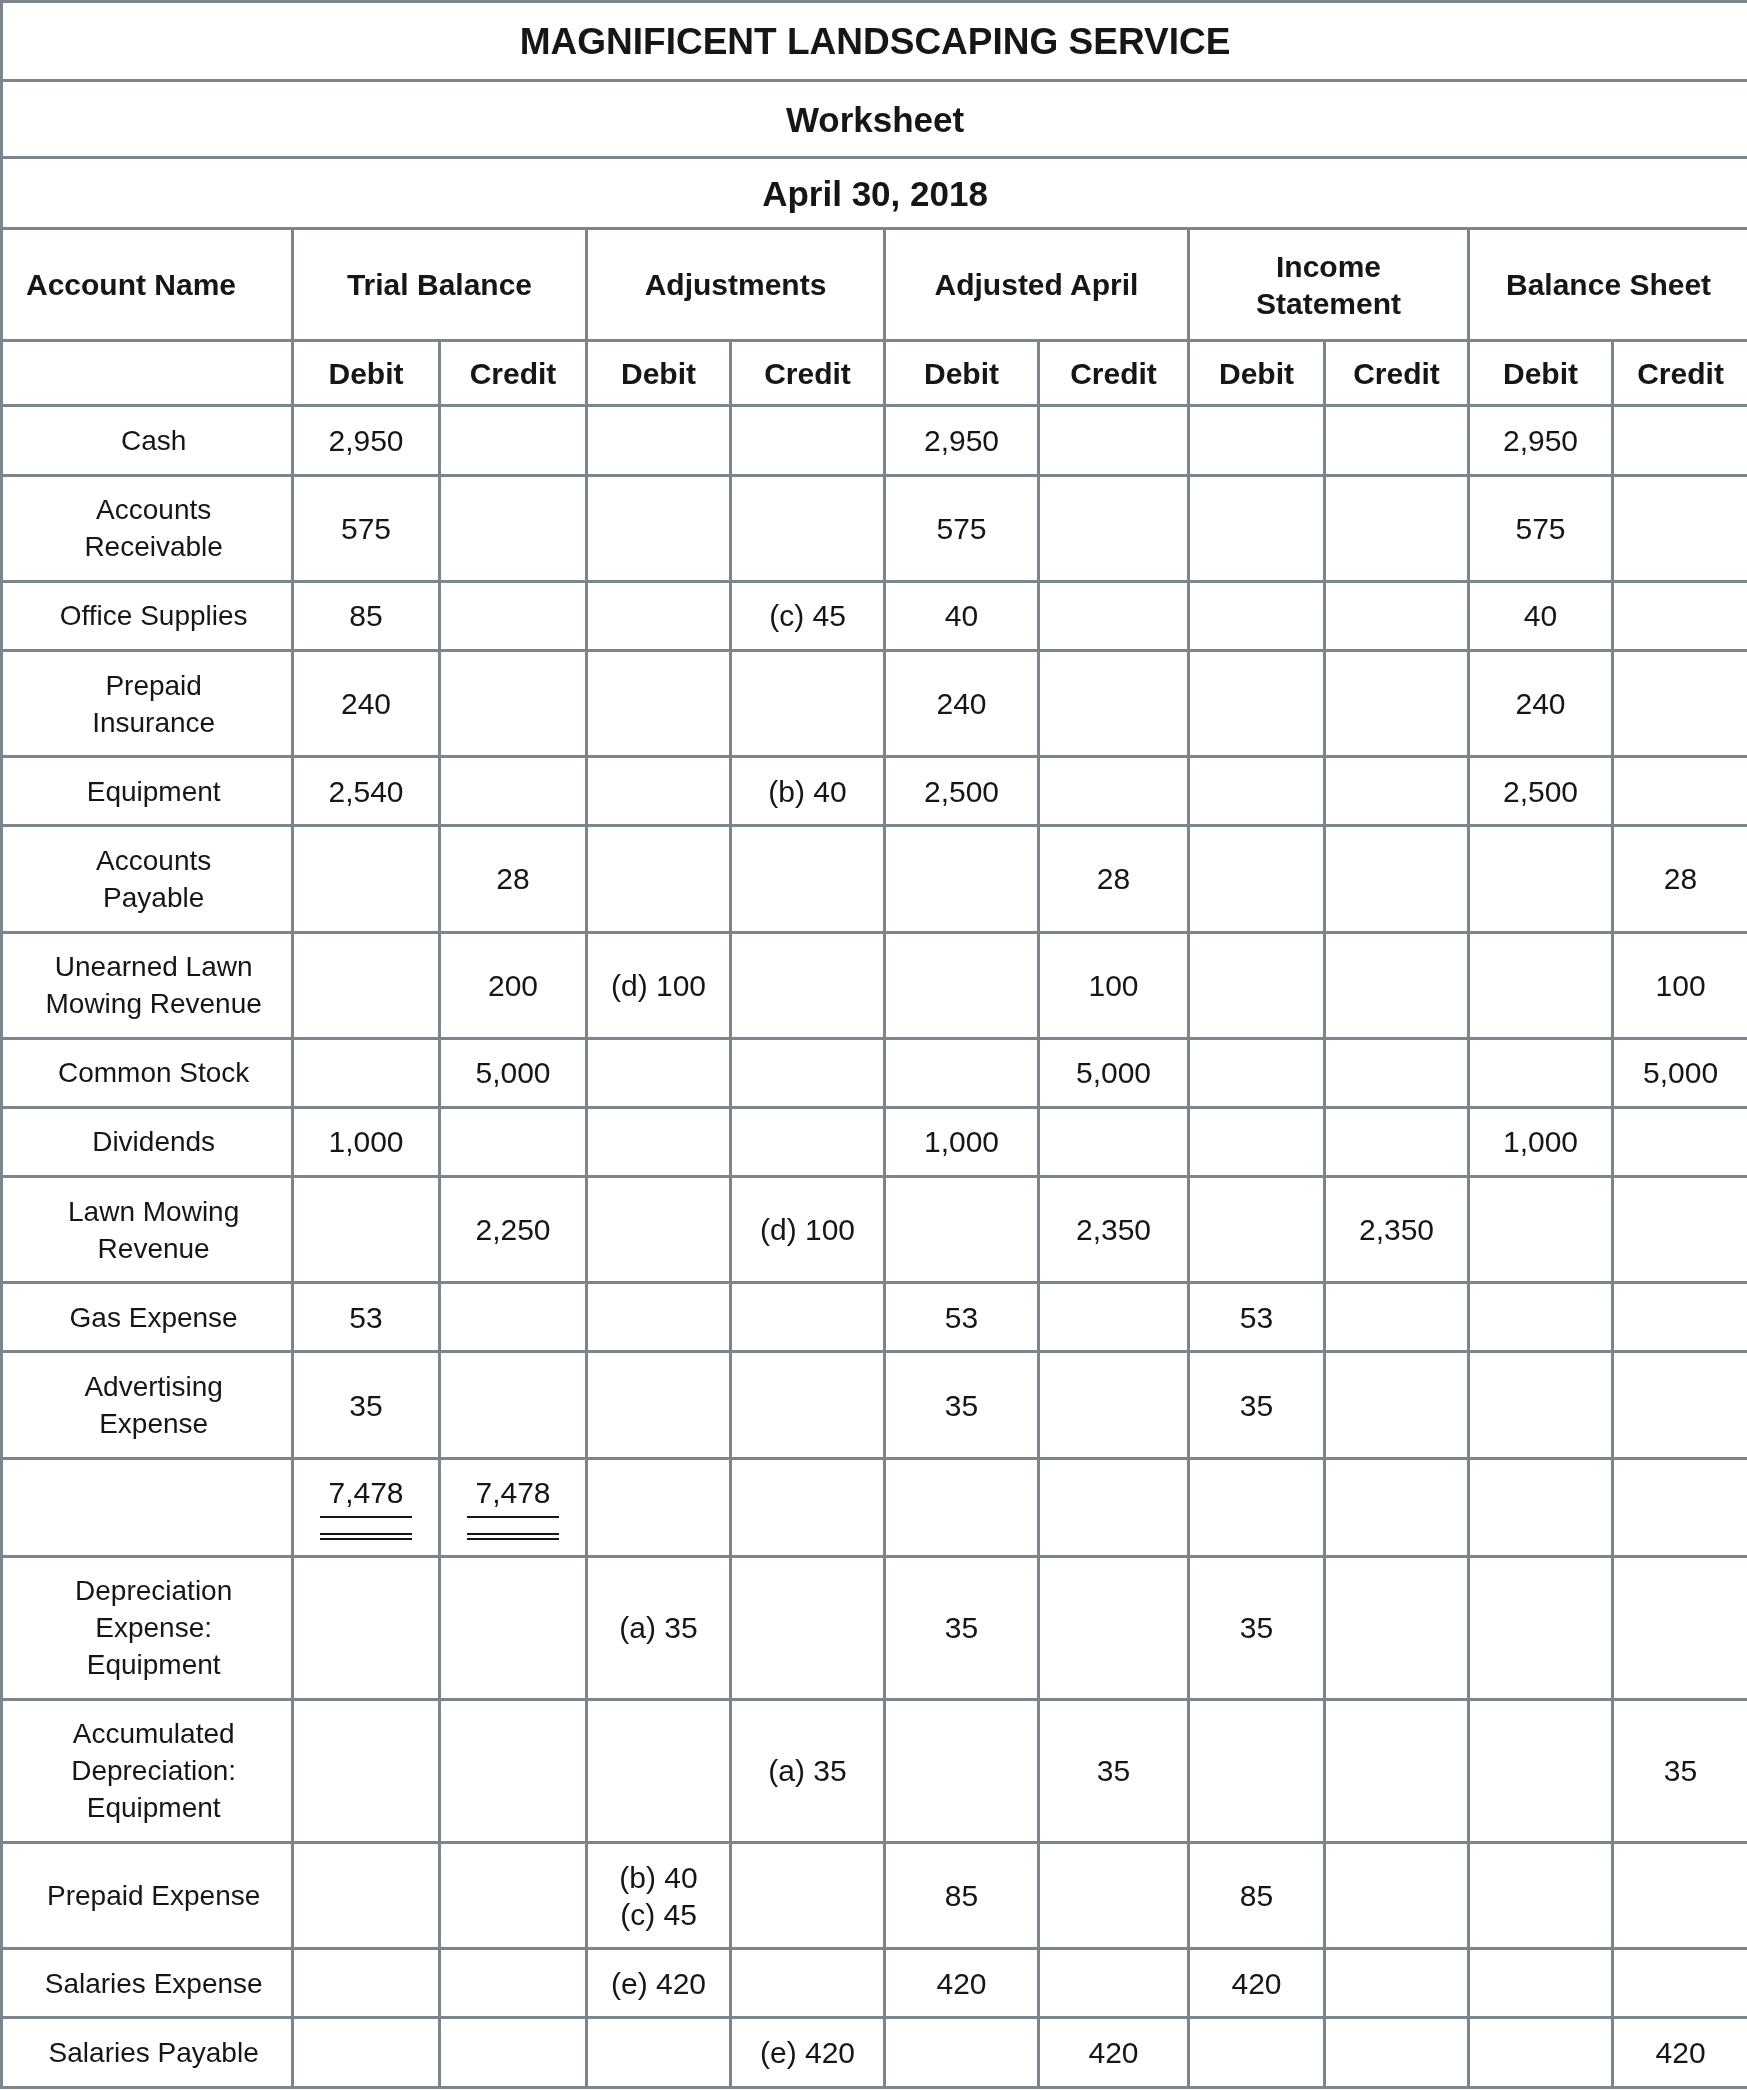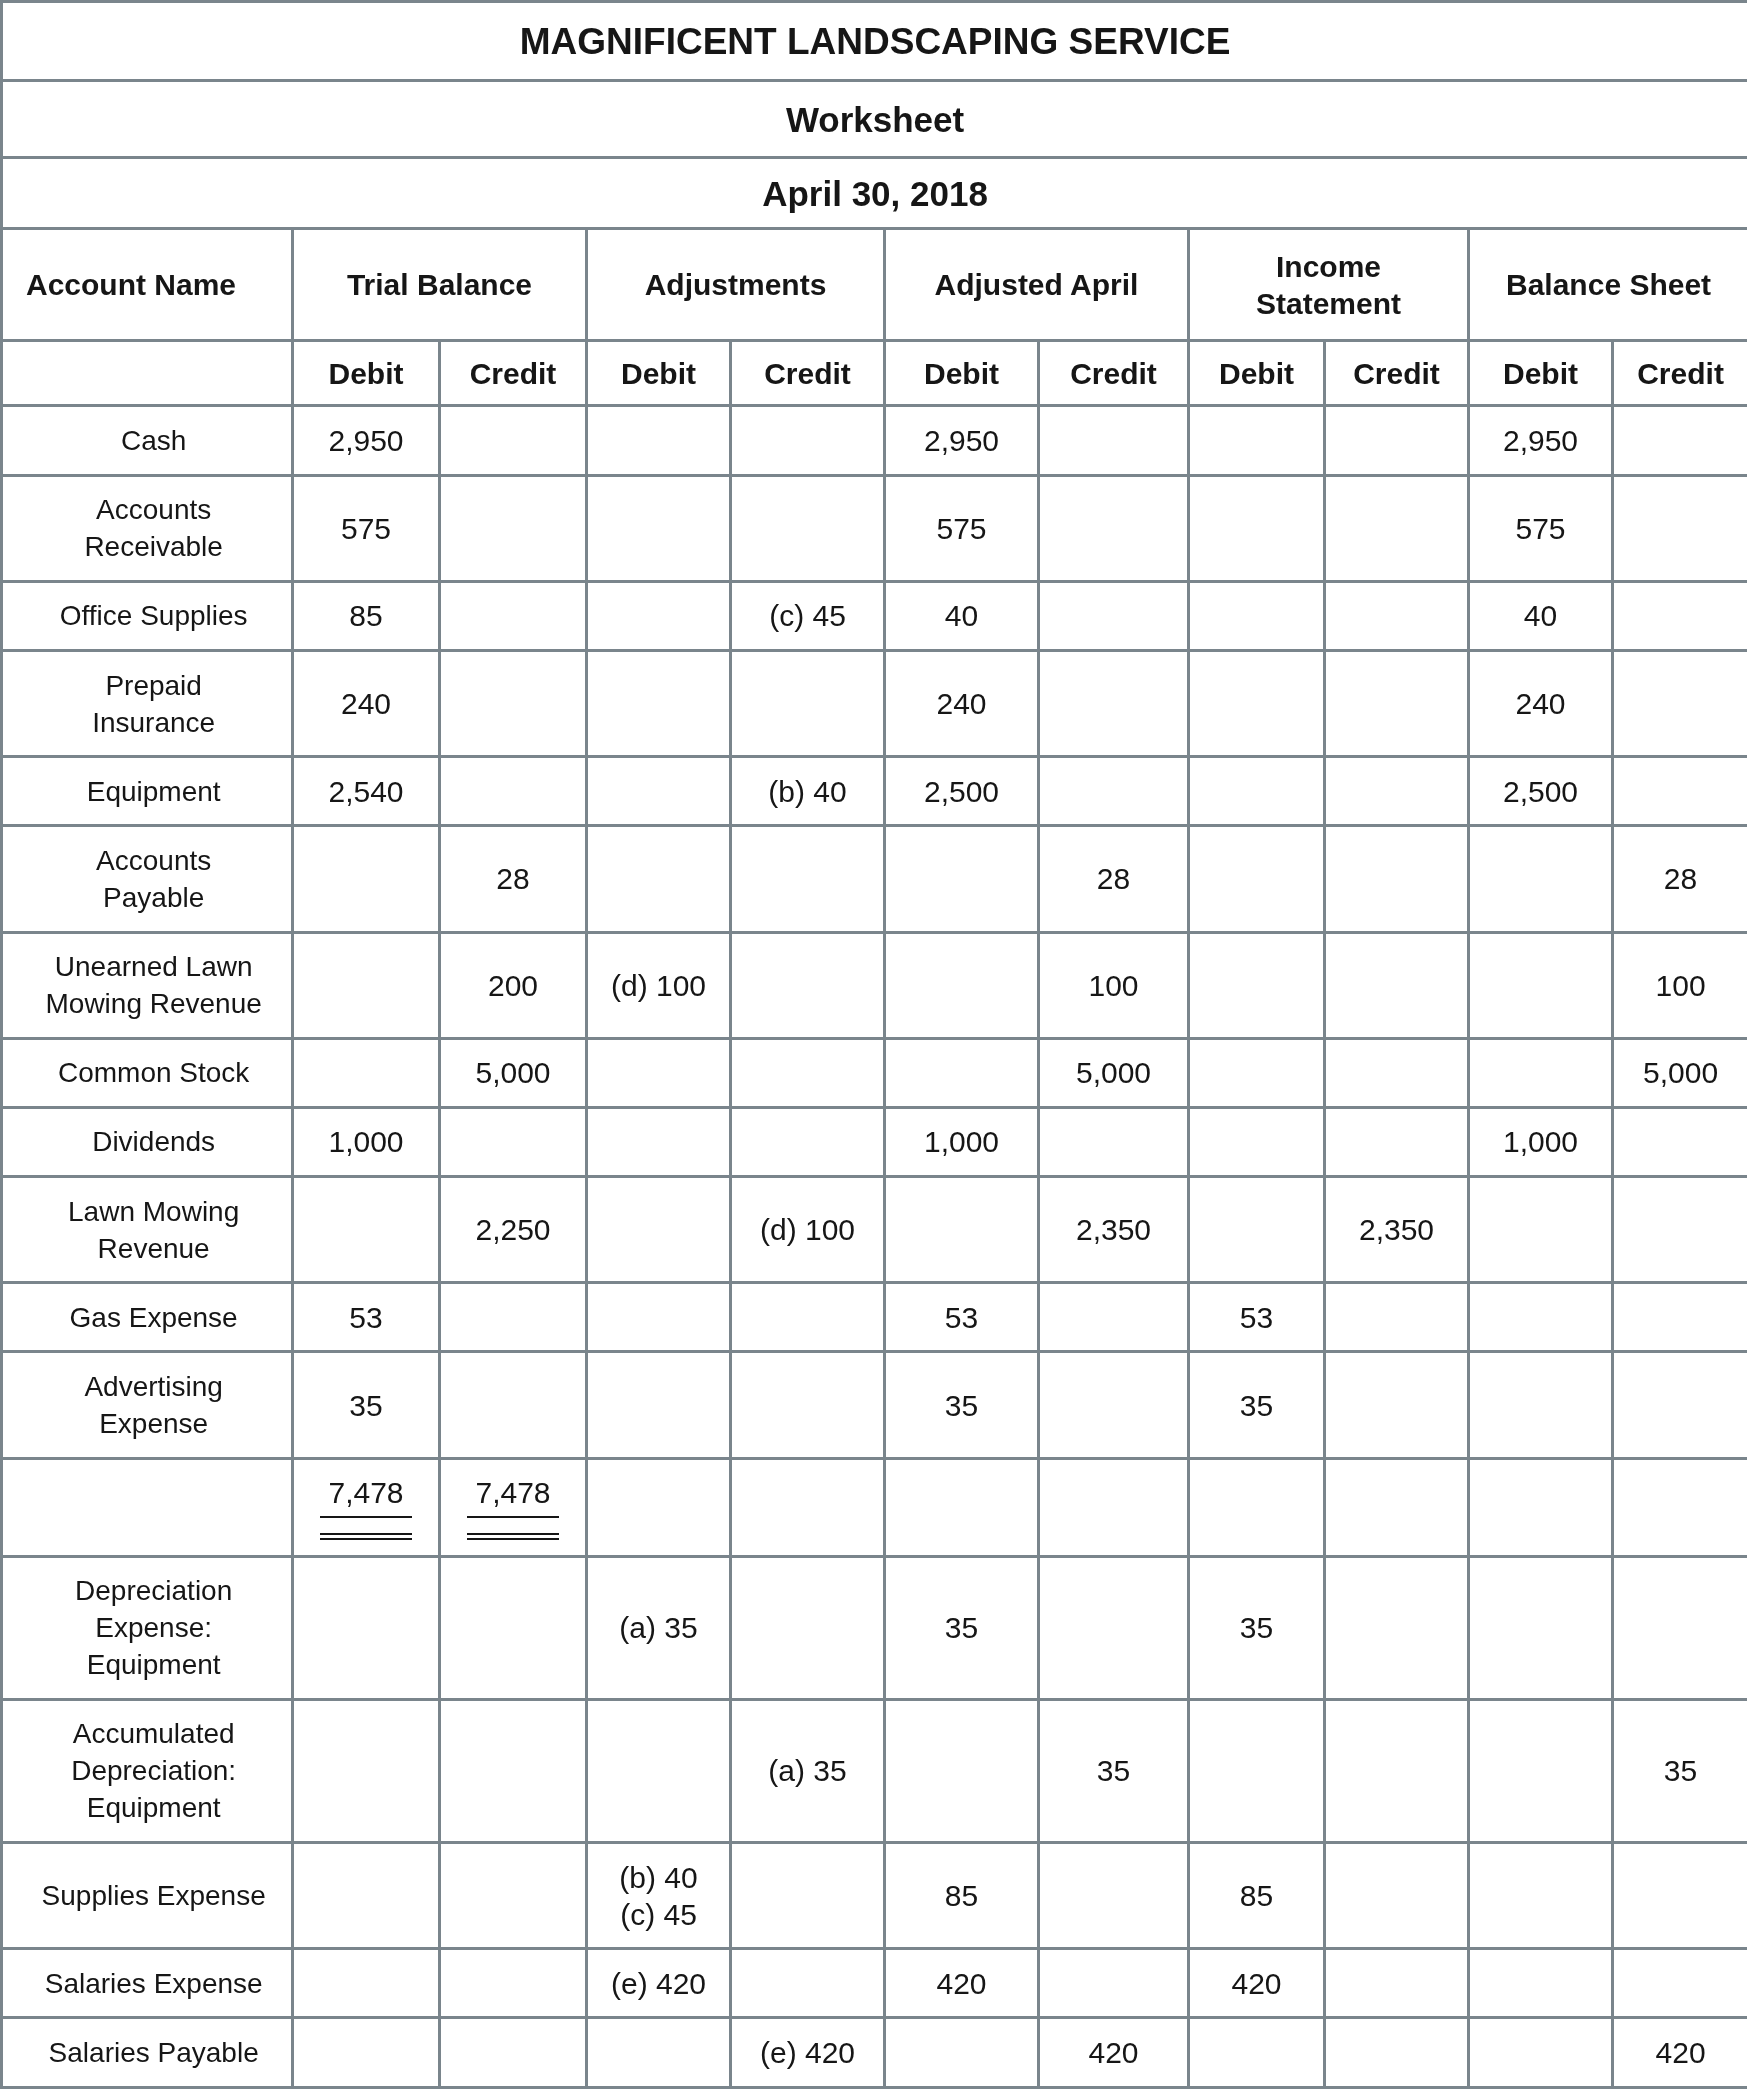--- a/index.html
+++ b/index.html
@@ -332,21 +332,21 @@
           <td class="num"></td>
           <td class="num">(a) 35</td>
           <td class="num"></td>
           <td class="num">35</td>
           <td class="num"></td>
           <td class="num"></td>
           <td class="num"></td>
           <td class="num">35</td>
         </tr>
         <tr>
-          <td class="acct">Supplies Expense</td>
+          <td class="acct">Prepaid Expense</td>
           <td class="num"></td>
           <td class="num"></td>
           <td class="num">(b) 40
 (c) 45</td>
           <td class="num"></td>
           <td class="num">85</td>
           <td class="num"></td>
           <td class="num">85</td>
           <td class="num"></td>
           <td class="num"></td>

